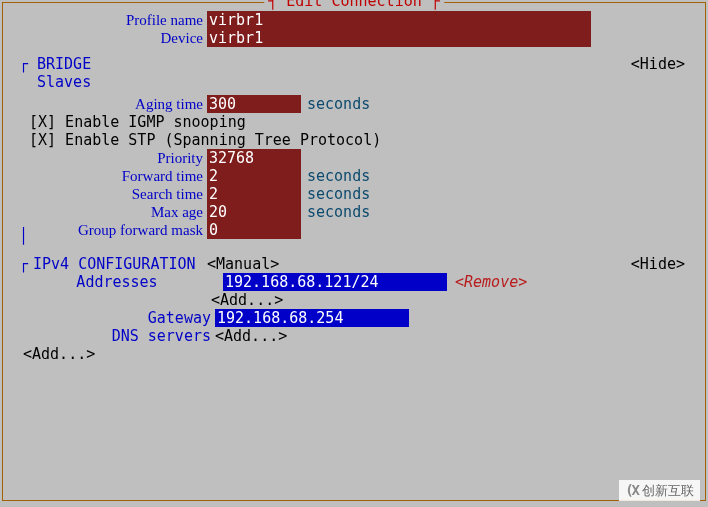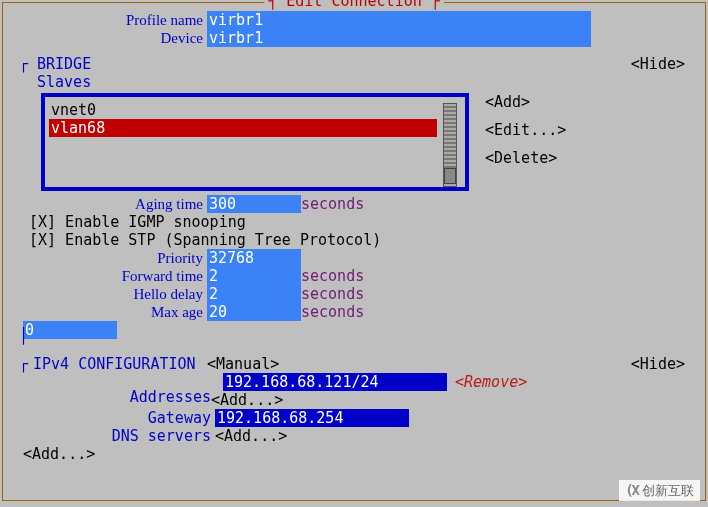--- a/index.html
+++ b/index.html
@@ -39,30 +39,30 @@
     align-items: flex-start;
     height: 18px;
   }
   .label {
     color: #0000c8;
     text-align: right;
     flex-shrink: 0;
   }
   .lbl-w { width: 180px; padding-right: 4px; font-family: Liberation Serif, serif; }
   .input-field {
-    background: #3b82f6;
+    background: #7f1d1d;
     color: #fff;
     padding: 0 2px;
     white-space: pre;
     display: inline-block;
     overflow: hidden;
   }
   .input-field.narrow { width: 90px; }
   .input-field.wide { width: 380px; }
-  .unit { color: #701a75; }
+  .unit { color: #0c4a6e; margin-left: 6px; }
   .box-section {
     margin-top: 8px;
     position: relative;
   }
   .box-top-row {
     display: flex;
     justify-content: space-between;
     align-items: flex-start;
   }
   .corner-mark {
@@ -182,83 +182,68 @@
     <div class="box-section">
       <span class="corner-mark"></span>
       <div class="box-top-row">
         <div>
           <div class="section-title">BRIDGE</div>
           <div class="section-title">Slaves</div>
         </div>
         <span class="hide-link">&lt;Hide&gt;</span>
       </div>
 
-      <div class="slaves-box-wrap">
-        <div class="slaves-box">
-          <div class="slaves-list">
-            <div class="slave-item">vnet0</div>
-            <div class="slave-item sel">vlan68</div>
-          </div>
-          <div class="scrollbar">
-            <div class="scroll-thumb"></div>
-          </div>
-        </div>
-        <div class="slaves-actions">
-          <div class="btn-text">&lt;Add&gt;</div>
-          <div class="btn-text">&lt;Edit...&gt;</div>
-          <div class="btn-text">&lt;Delete&gt;</div>
-        </div>
-      </div>
 
       <div class="row" style="margin-top:4px;">
         <span class="label lbl-w">Aging time</span>
         <span class="input-field narrow">300</span>
         <span class="unit">seconds</span>
       </div>
       <div class="checkbox-row">[X] Enable IGMP snooping</div>
       <div class="checkbox-row">[X] Enable STP (Spanning Tree Protocol)</div>
       <div class="row">
         <span class="label lbl-w">Priority</span>
         <span class="input-field narrow">32768</span>
       </div>
       <div class="row">
         <span class="label lbl-w">Forward time</span>
         <span class="input-field narrow">2</span>
         <span class="unit">seconds</span>
       </div>
       <div class="row">
-        <span class="label lbl-w">Hello delay</span>
+        <span class="label lbl-w">Search time</span>
         <span class="input-field narrow">2</span>
         <span class="unit">seconds</span>
       </div>
       <div class="row">
         <span class="label lbl-w">Max age</span>
         <span class="input-field narrow">20</span>
         <span class="unit">seconds</span>
       </div>
       <div class="row">
+        <span class="label lbl-w">Group forward mask</span>
         <span class="input-field narrow">0</span>
       </div>
       <span class="corner-bottom" style="bottom:-6px;"></span>
     </div>
 
     <div class="separator"></div>
 
     <div class="box-section ipv4">
       <span class="corner-mark"></span>
       <div class="box-top-row">
         <div class="row" style="height:auto;">
           <span class="section-title" style="margin-left:10px;width:174px;text-align:left;">IPv4 CONFIGURATION</span>
           <span class="add-link">&lt;Manual&gt;</span>
         </div>
         <span class="hide-link">&lt;Hide&gt;</span>
       </div>
 
       <div class="row">
-        <span class="label ipv4-label" style="text-align:right;padding-right:12px;margin-top:15px;">Addresses</span>
+        <span class="label ipv4-label" style="text-align:center;padding-right:12px;">Addresses</span>
         <span class="addr-field" style="width:220px;">192.168.68.121/24</span>
         <span class="remove-link">&lt;Remove&gt;</span>
       </div>
       <div class="row">
         <span class="label ipv4-label"></span>
         <span class="add-link">&lt;Add...&gt;</span>
       </div>
       <div class="row">
         <span class="label ipv4-label" style="text-align:right;padding-right:4px;">Gateway</span>
         <span class="addr-field" style="width:190px;">192.168.68.254</span>

